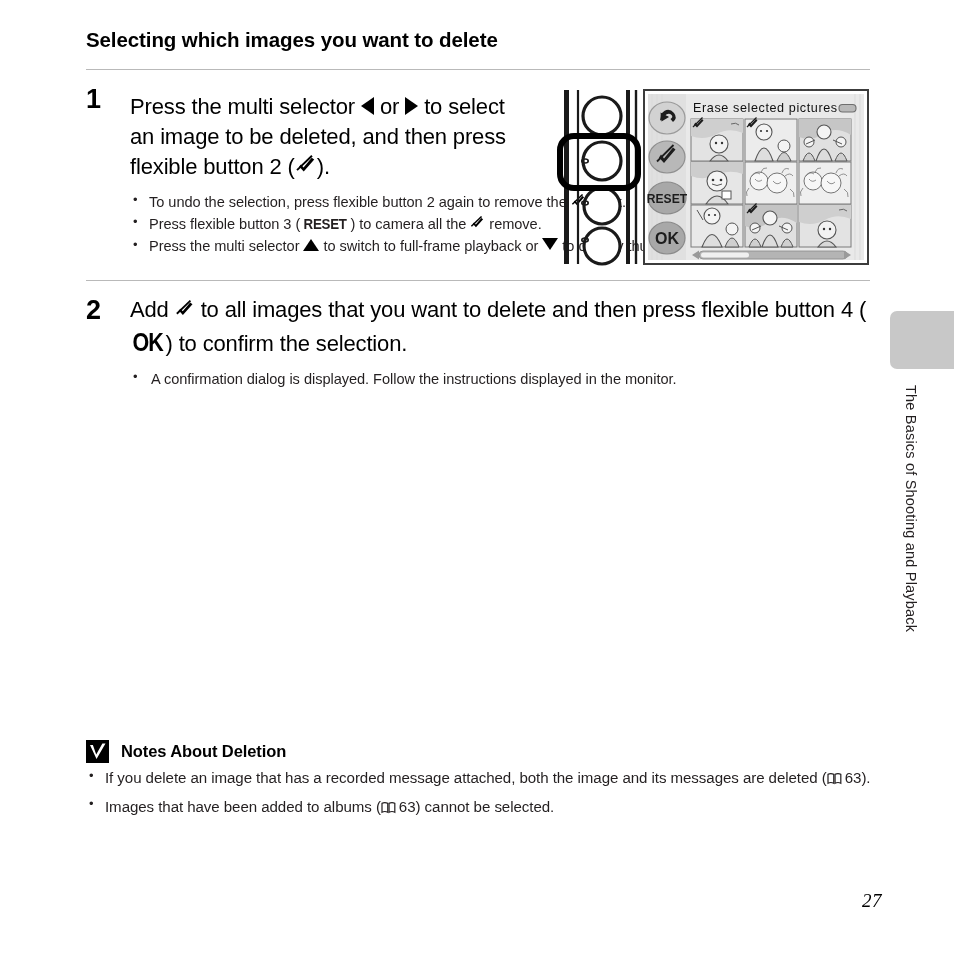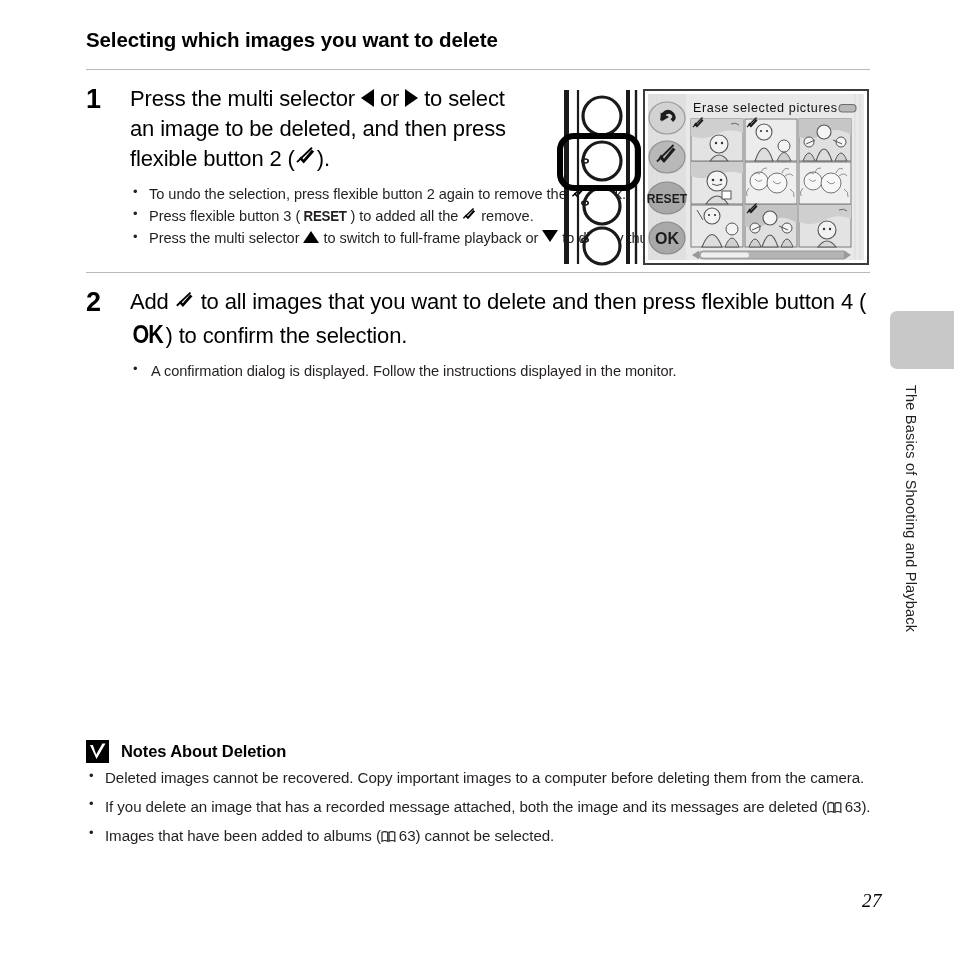--- a/index.html
+++ b/index.html
@@ -71,20 +71,21 @@
     flex: 1 1 auto;
   }
   .step-title {
     font-size: 22px;
     line-height: 1.38;
     font-weight: normal;
     letter-spacing: -0.15px;
   }
   .step-narrow .step-title {
     max-width: 380px;
+    margin-top: 8px;
   }
 
   ul.bullets {
     list-style: none;
     margin: 9px 0 0 0;
     padding: 0;
   }
   ul.bullets > li {
     position: relative;
     padding-left: 19px;
@@ -249,21 +250,21 @@
           </div>
 
           <ul class="bullets">
             <li>
               <span>To undo the selection, press flexible button 2 again to remove the </span><span class="ckmark sm"><svg viewBox="0 0 24 24" width="15" height="15">
                     <path d="M4.5 12.5 L9.5 18 L21 5 L18.2 3 L9.3 13.6 L6.5 10.4 Z" fill="#000"></path>
                     <path d="M2.2 16.5 L18.5 0.8" stroke="#000" stroke-width="2.4" fill="none"></path>
                   </svg></span><span> mark.</span>
             </li>
             <li>
-              <span>Press flexible button 3 (</span><span class="btnlabel reset">RESET</span><span>) to added all the </span><span class="ckmark sm"><svg viewBox="0 0 24 24" width="15" height="15">
+              <span>Press flexible button 3 (</span><span class="btnlabel reset">RESET</span><span>) to camera all the </span><span class="ckmark sm"><svg viewBox="0 0 24 24" width="15" height="15">
                     <path d="M4.5 12.5 L9.5 18 L21 5 L18.2 3 L9.3 13.6 L6.5 10.4 Z" fill="#000"></path>
                     <path d="M2.2 16.5 L18.5 0.8" stroke="#000" stroke-width="2.4" fill="none"></path>
                   </svg></span><span> remove.</span>
             </li>
             <li>
               <span>Press the multi selector </span><span class="tri tri-up"></span><span> to switch to full-frame playback or </span><span class="tri tri-down"></span><span> to display thumbnails.</span>
             </li>
           </ul>
         </div>
       </div>
@@ -488,23 +489,20 @@
         <svg width="23" height="23" viewBox="0 0 23 23">
           <rect x="0" y="0" width="23" height="23" fill="#000"></rect>
           <path d="M4 5 L10.5 19 L19.5 3.5 L16.4 3.5 L10.2 14.4 L6.9 5 Z" fill="#fff"></path>
         </svg>
       </span>
       <span class="notes-title">Notes About Deletion</span>
     </div>
 
     <ul class="notes-list">
       <li>
-        <span>Deleted images cannot be recovered. Copy important images to a computer before deleting them from the camera.</span>
-      </li>
-      <li>
         <span>If you delete an image that has a recorded message attached, both the image and its messages are deleted (</span><span class="bookicon"><svg viewBox="0 0 16 14" width="15" height="13">
               <path d="M1 2.5 q3 -1.6 6.2 0 v9.6 q-3.2 -1.6 -6.2 0 z" fill="none" stroke="#231f20" stroke-width="1.3"></path>
               <path d="M14.8 2.5 q-3 -1.6 -6.2 0 v9.6 q3.2 -1.6 6.2 0 z" fill="none" stroke="#231f20" stroke-width="1.3"></path>
             </svg></span><span style="margin-left:3px;">63</span><span>).</span>
       </li>
       <li>
         <span>Images that have been added to albums (</span><span class="bookicon"><svg viewBox="0 0 16 14" width="15" height="13">
               <path d="M1 2.5 q3 -1.6 6.2 0 v9.6 q-3.2 -1.6 -6.2 0 z" fill="none" stroke="#231f20" stroke-width="1.3"></path>
               <path d="M14.8 2.5 q-3 -1.6 -6.2 0 v9.6 q3.2 -1.6 6.2 0 z" fill="none" stroke="#231f20" stroke-width="1.3"></path>
             </svg></span><span style="margin-left:3px;">63</span><span>) cannot be selected.</span>

